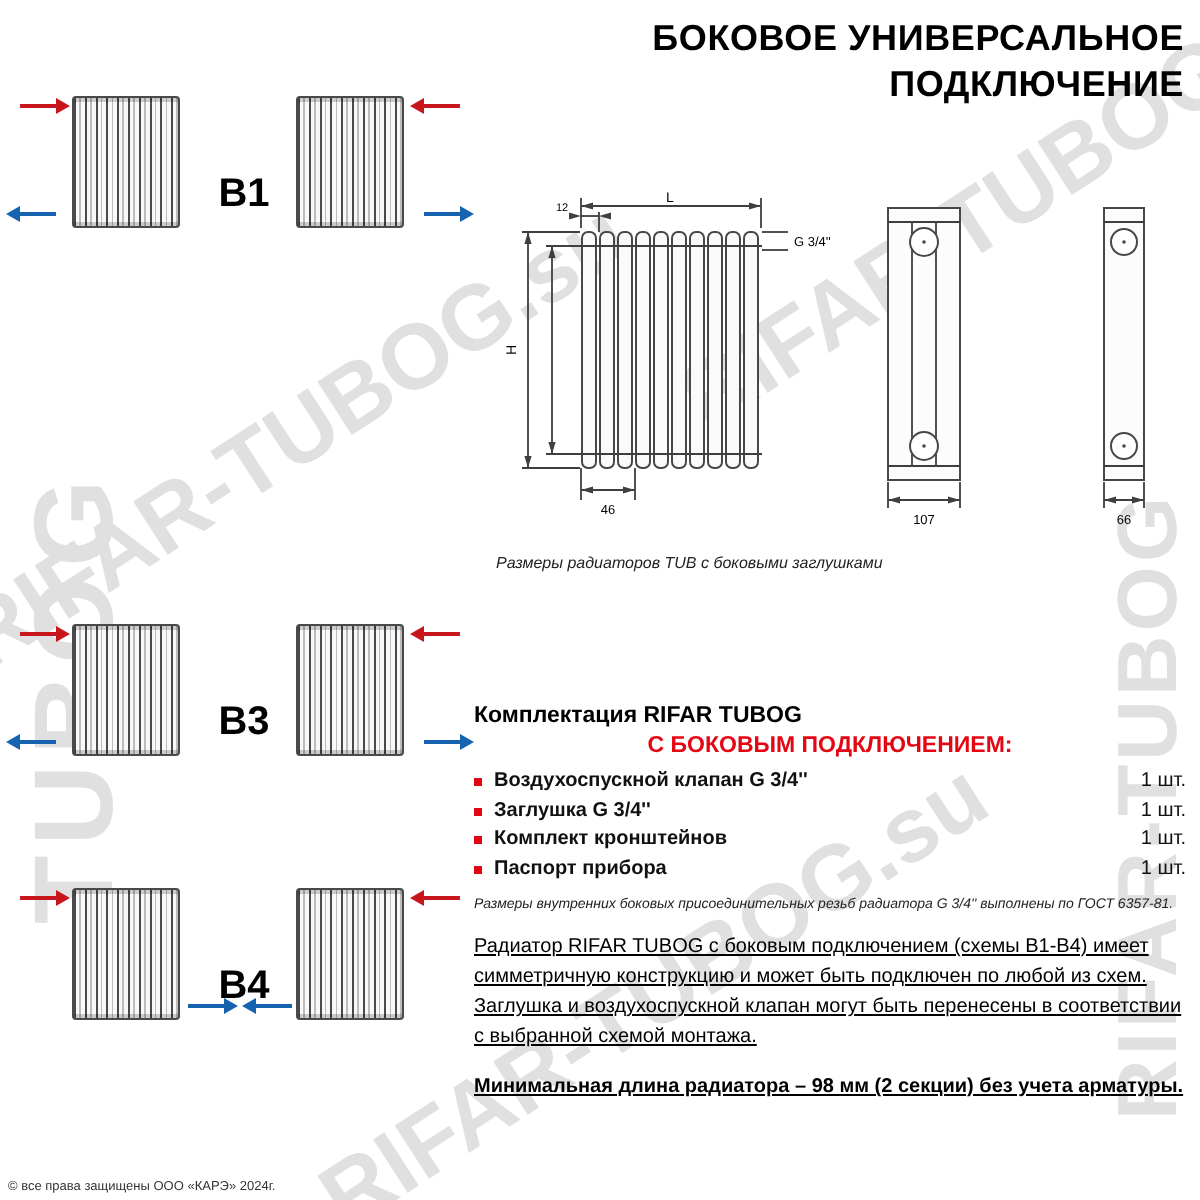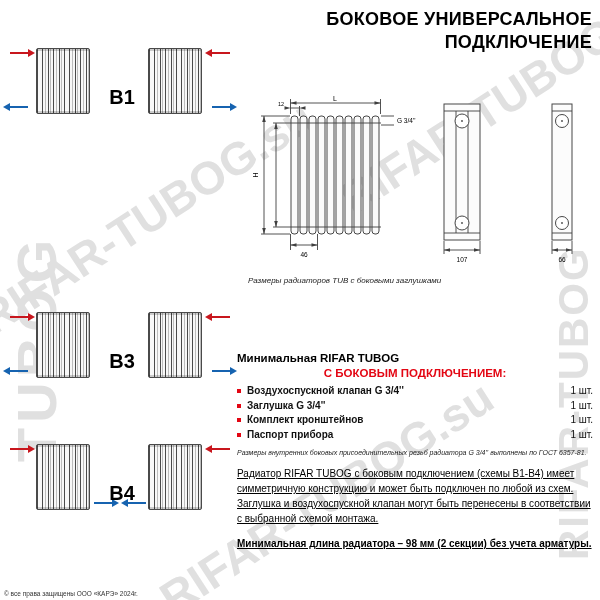--- a/index.html
+++ b/index.html
@@ -198,21 +198,21 @@
       <line x1="116" y1="147" x2="116" y2="160"></line>
       <line x1="136" y1="147" x2="136" y2="160"></line>
       <line x1="116" y1="156" x2="136" y2="156"></line>
       <path class="head" d="M116 156 L122 154.2 L122 157.8 Z"></path>
       <path class="head" d="M136 156 L130 154.2 L130 157.8 Z"></path>
       <text x="126" y="168" text-anchor="middle" font-size="6.5">66</text>
     </svg>
   </div>
 
   <div class="z pack">
-    <div class="pack-h1">Минимальная RIFAR TUBOG</div>
+    <div class="pack-h1">Комплектация RIFAR TUBOG</div>
     <div class="pack-h2">С БОКОВЫМ ПОДКЛЮЧЕНИЕМ:</div>
     <div class="pack-items">
       <div class="pack-item">
         <span class="bullet"></span>
         <span class="item-name">Воздухоспускной клапан G 3/4''</span>
         <span class="item-qty">1 шт.</span>
       </div>
       <div class="pack-item">
         <span class="bullet"></span>
         <span class="item-name">Заглушка G 3/4''</span>

